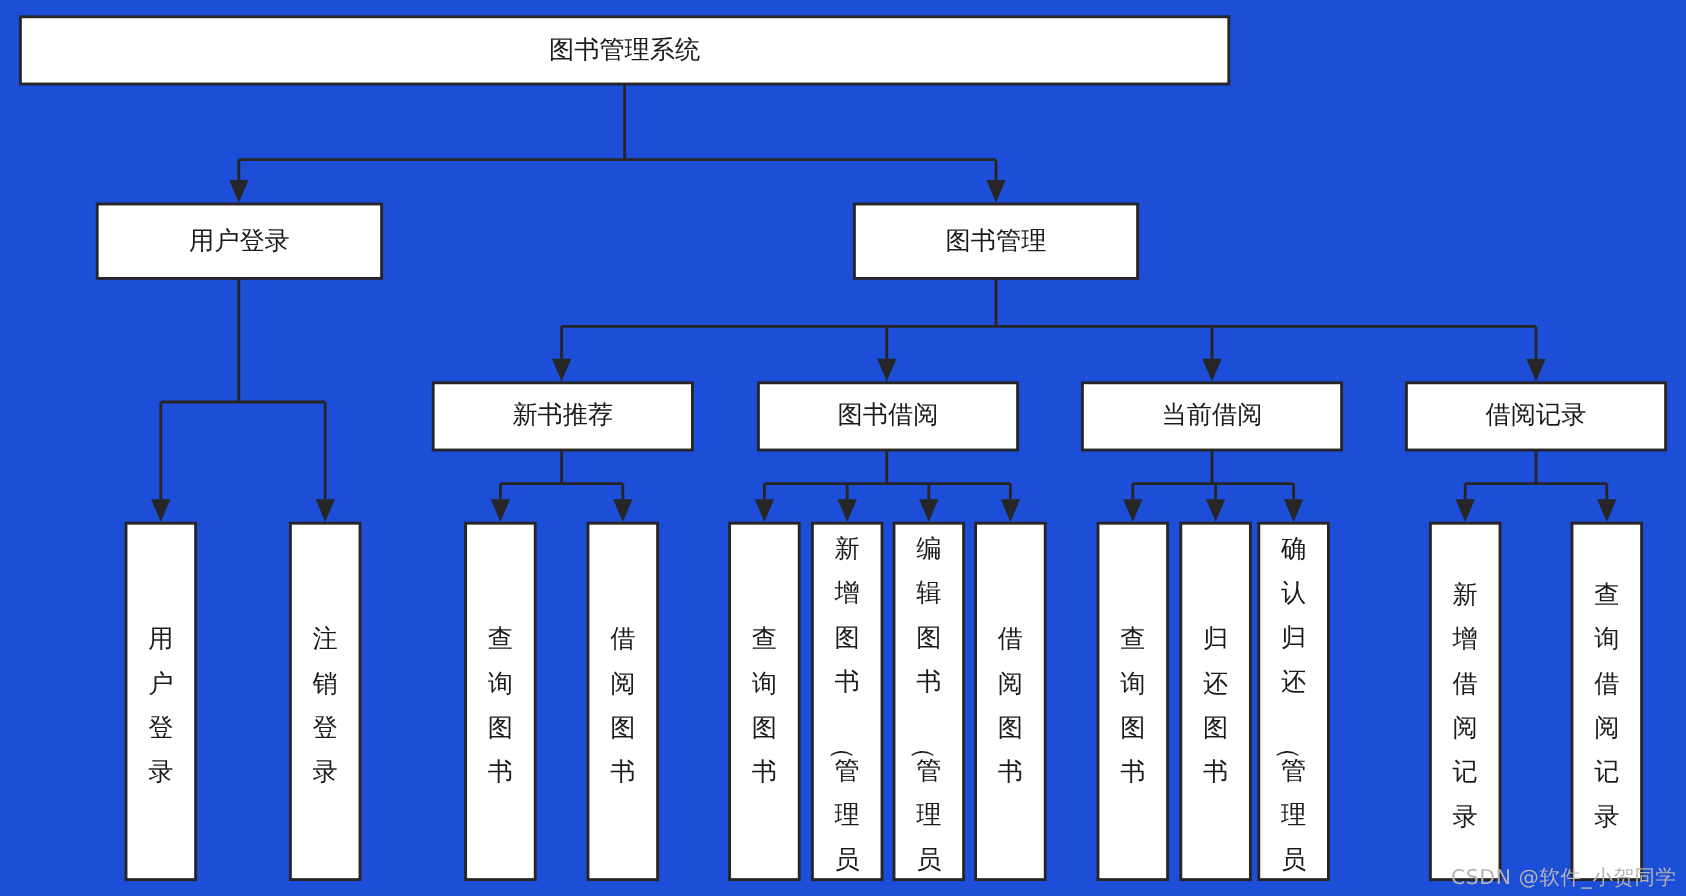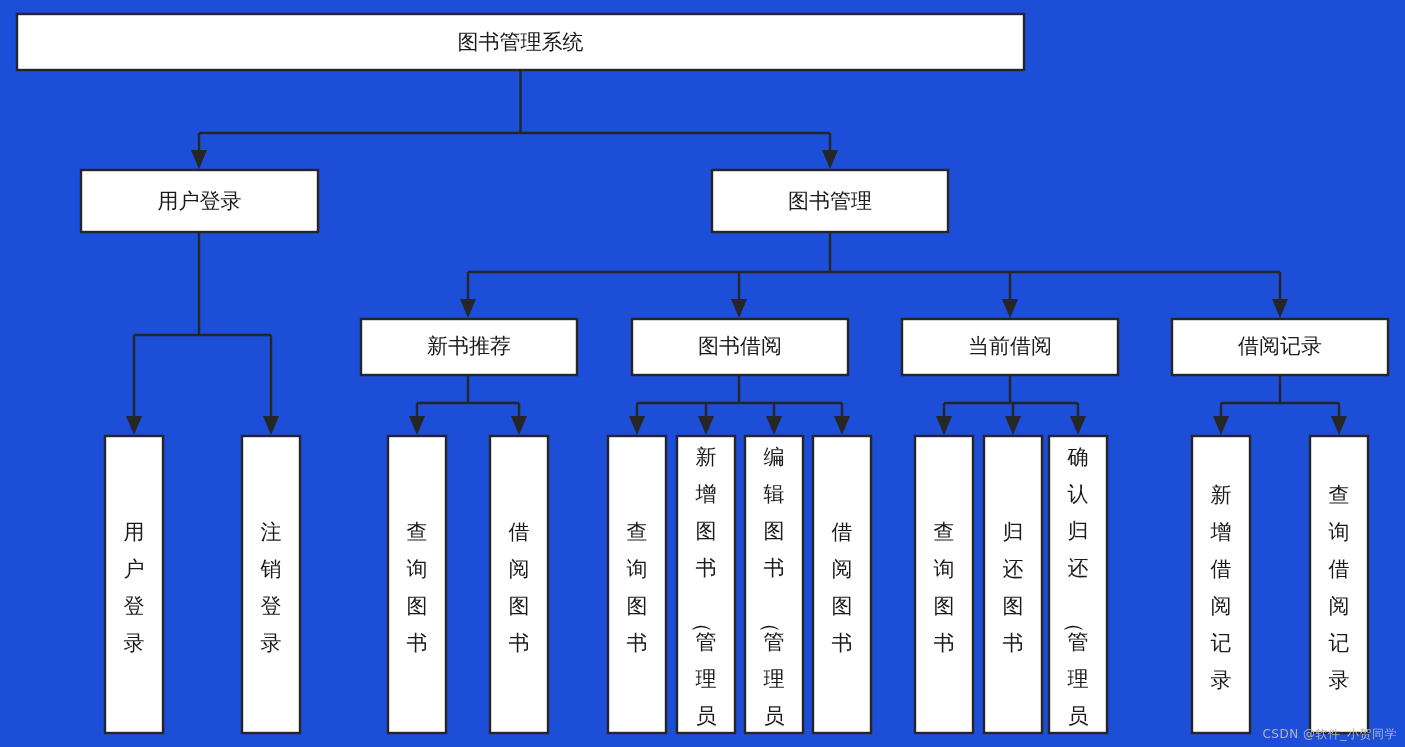--- a/index.html
+++ b/index.html
@@ -53,21 +53,21 @@
     font-family: "DejaVu Sans", "Liberation Sans", sans-serif;
     font-size: 21px;
     fill: #1a1a1a;
     text-anchor: middle;
   }
   .watermark-text {
     position: absolute;
     right: 8px;
     bottom: 4px;
     font-family: "DejaVu Sans", "Liberation Sans", sans-serif;
-    font-size: 12px;
+    font-size: 17px;
     color: #b4b4b4;
     letter-spacing: 0.5px;
     white-space: nowrap;
     user-select: none;
   }
 </style>
 </head>
 <body>
 
 <div id="diagram-root">

